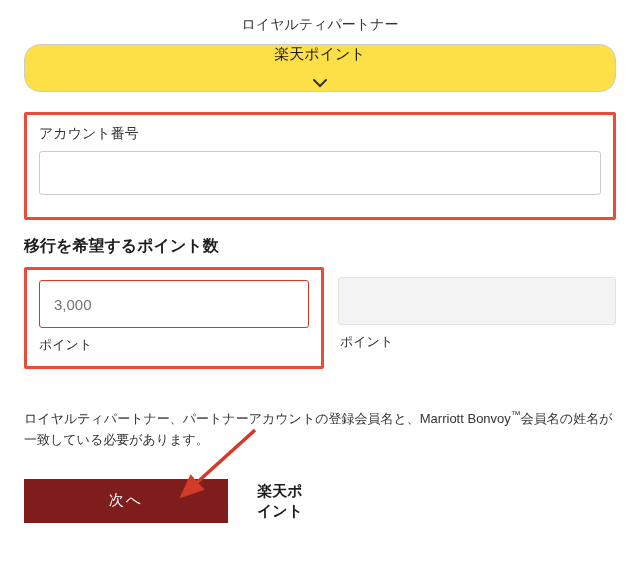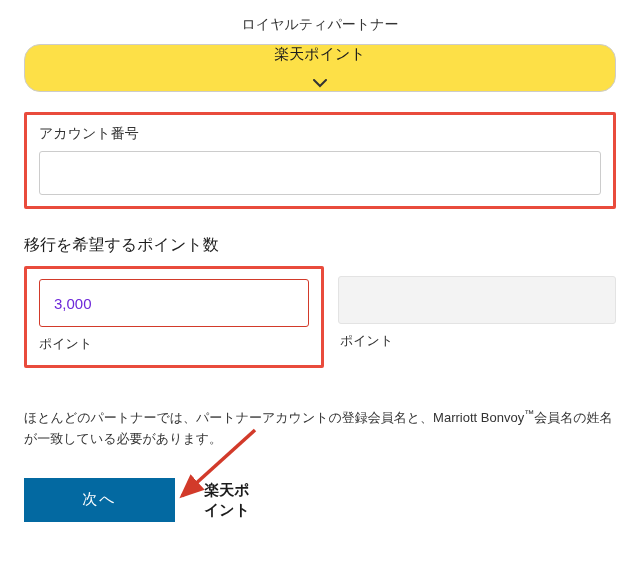--- a/index.html
+++ b/index.html
@@ -43,40 +43,40 @@
       cursor: pointer;
       flex-direction: column;
     }
     .chevron {
       font-size: 12px;
       color: #333;
     }
     .highlight-box {
       border: 3px solid #e94b3c;
       border-radius: 2px;
-      padding: 10px 12px 11px 12px;
-      margin-bottom: 26px;
+      padding: 10px 12px 22px 12px;
+      margin-bottom: 16px;
     }
     .highlight-box-inner-label {
       font-size: 14px;
       color: #333;
       margin-bottom: 8px;
     }
     .text-input {
       width: 100%;
       height: 44px;
       border: 1px solid #ccc;
       border-radius: 3px;
       padding: 0 14px;
       font-size: 15px;
       background: #fff;
     }
     .section-heading {
       font-size: 16px;
-      font-weight: 400;
+      font-weight: 700;
       margin-bottom: 10px;
       color: #1c1c1c;
     }
     .points-row {
       display: flex;
       align-items: flex-start;
       gap: 14px;
     }
     .points-col-left {
       position: relative;
@@ -88,21 +88,21 @@
       width: 300px;
     }
     .points-input-red {
       width: 100%;
       height: 48px;
       border: 1px solid #d23a2a;
       border-radius: 3px;
       padding: 0 14px;
       font-size: 15px;
       background: #fff;
-      color: #6d28d9;
+      color: #737373;
     }
     .points-sublabel {
       font-size: 13px;
       color: #333;
       margin-top: 8px;
     }
     .points-col-right {
       padding-top: 10px;
       flex: 1;
     }
@@ -130,24 +130,24 @@
     .tm {
       font-size: 10px;
       vertical-align: super;
     }
     .button-row {
       display: flex;
       align-items: center;
       gap: 22px;
     }
     .btn-next {
-      background: #0369a1;
+      background: #7f1d1d;
       color: #fff;
       border: none;
-      width: 151px;
+      width: 204px;
       height: 44px;
       font-size: 15px;
       cursor: pointer;
       letter-spacing: 2px;
     }
     .btn-cancel {
       background: none;
       border: none;
       font-size: 15px;
       font-weight: 700;
@@ -197,21 +197,21 @@
       <div class="points-sublabel">ポイント</div>
     </div>
   </div>
   <div class="points-col-right">
     <input type="text" class="points-input-disabled" disabled="" value="" style="">
     <div class="points-right-sublabel">ポイント</div>
   </div>
 </div>
 
 <p class="disclaimer">
-  <span>ほとんどのパートナーでは、パートナーアカウントの登録会員名と、Marriott Bonvoy</span><span class="tm">™</span><span>会員名の姓名が一致している必要があります。</span>
+  <span>ロイヤルティパートナー、パートナーアカウントの登録会員名と、Marriott Bonvoy</span><span class="tm">™</span><span>会員名の姓名が一致している必要があります。</span>
 </p>
 
 <div class="button-row">
   <button class="btn-next">次へ</button>
   <button class="btn-cancel">楽天ポイント</button>
 </div>
 
 <svg class="arrow-annotation" viewBox="0 0 120 100">
   <defs>
     <marker id="arrowhead" markerWidth="8" markerHeight="8" refX="6" refY="3" orient="auto">

